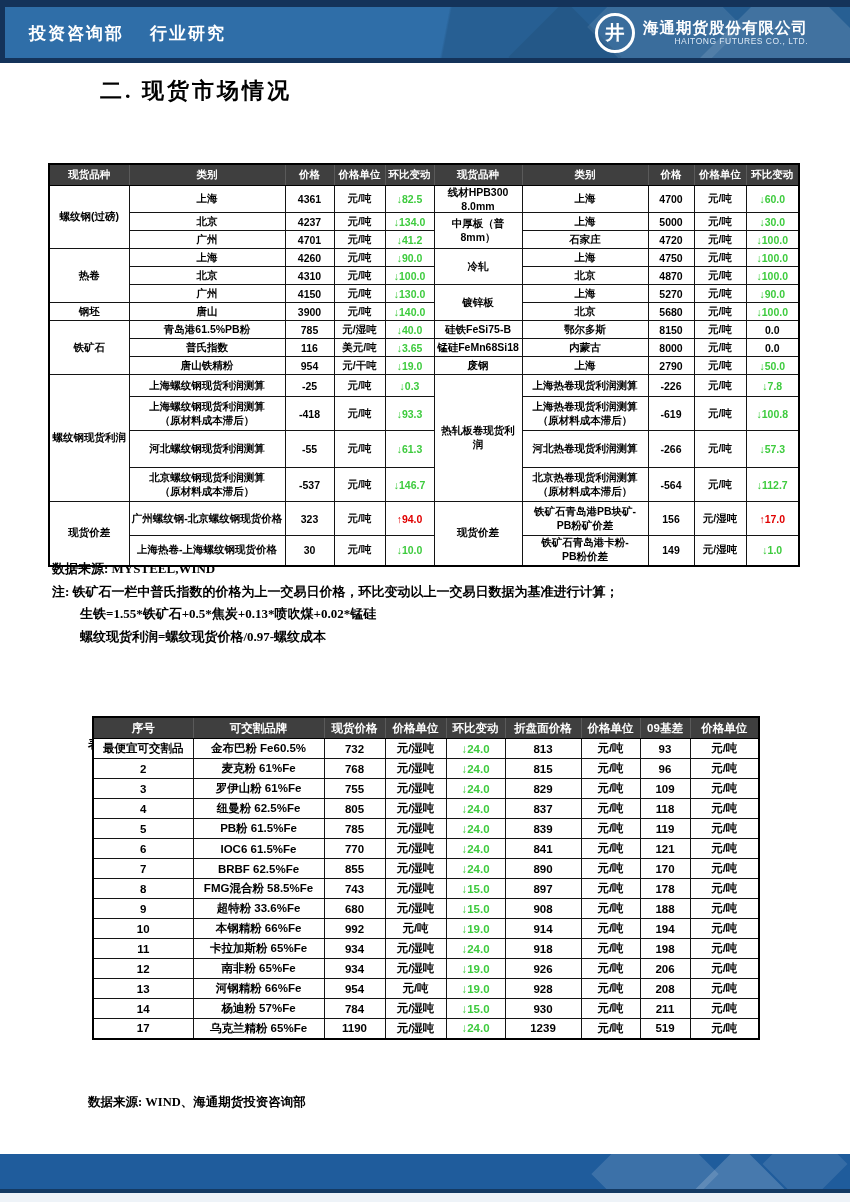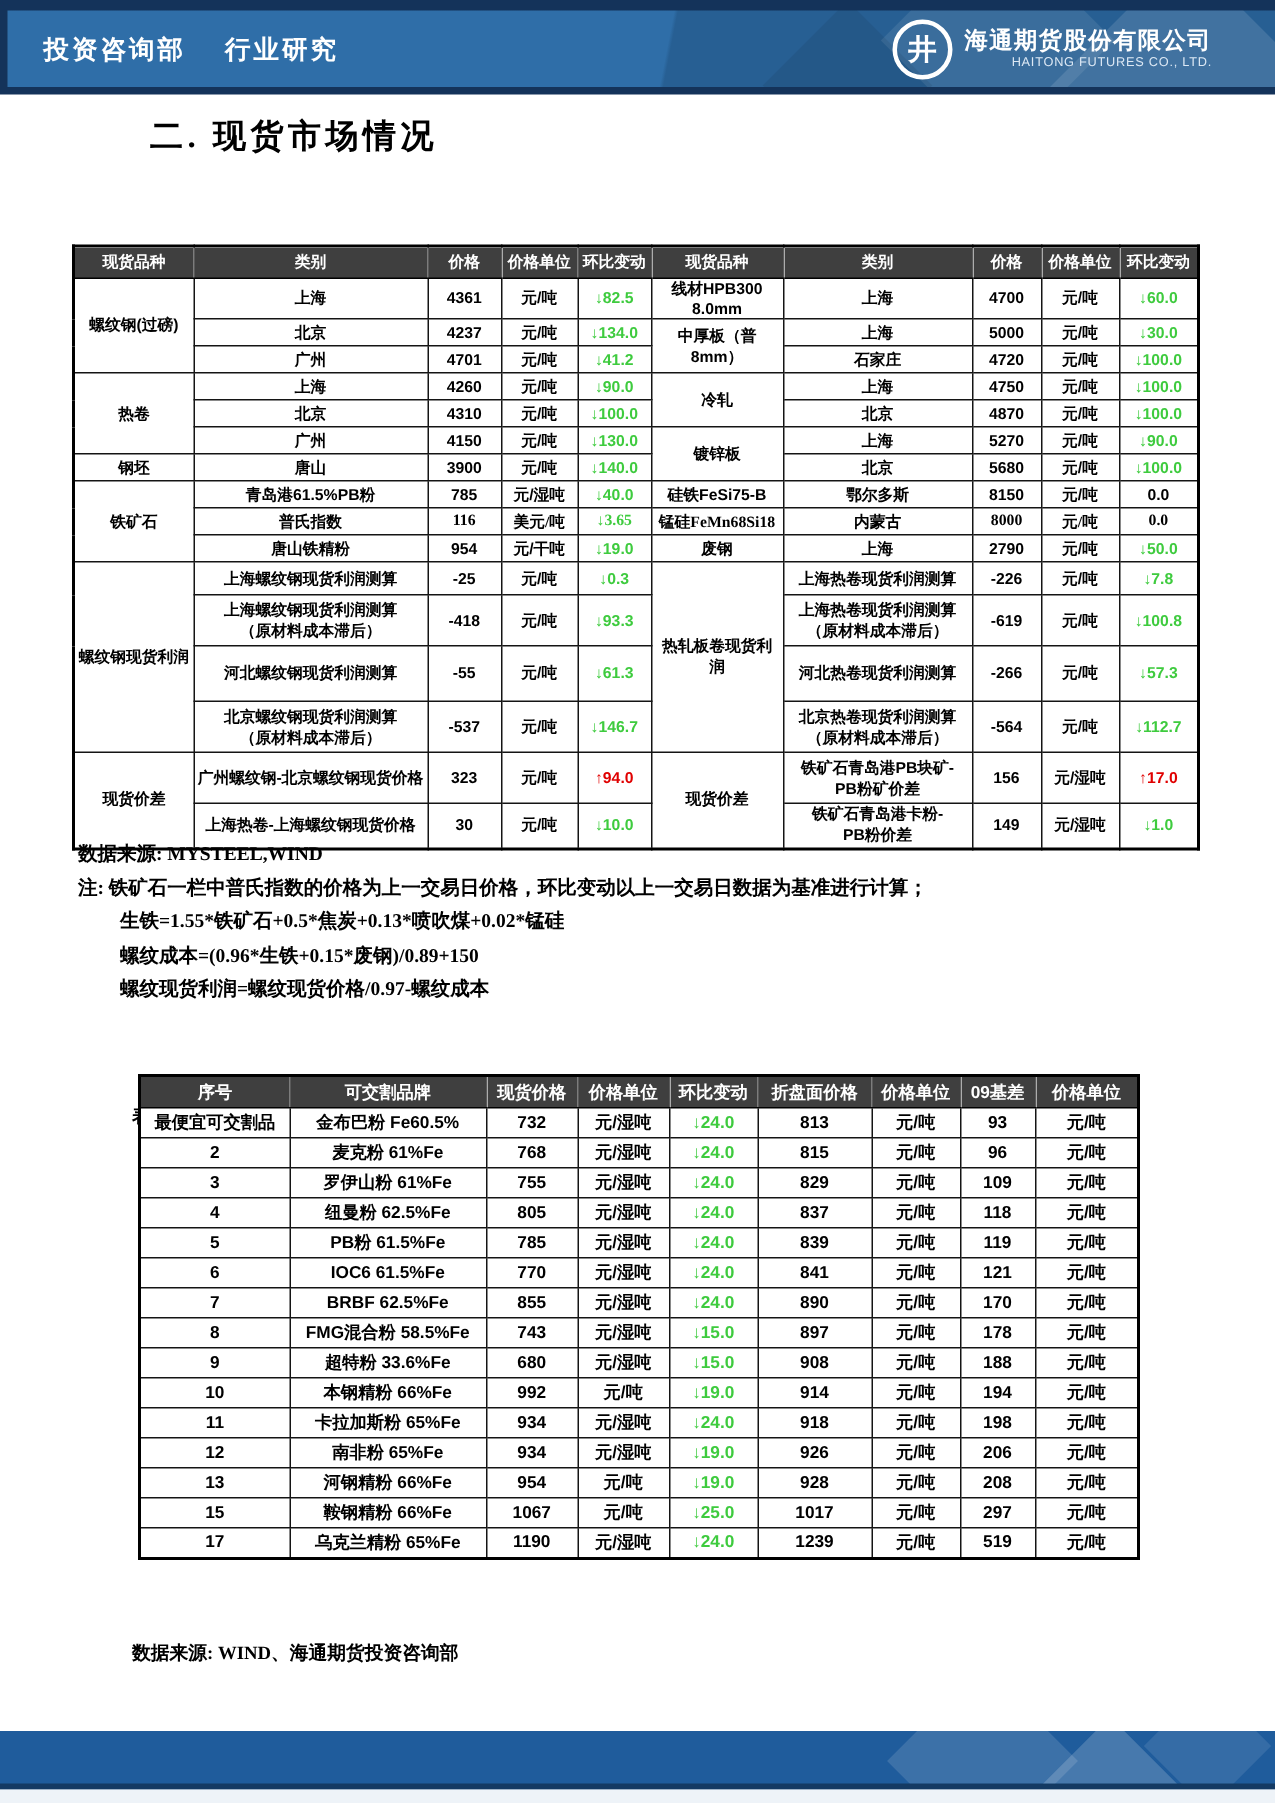--- a/index.html
+++ b/index.html
@@ -188,21 +188,21 @@
         <td>青岛港61.5%PB粉</td>
         <td>785</td>
         <td>元/湿吨</td>
         <td class="down">↓40.0</td>
         <td>硅铁FeSi75-B</td>
         <td>鄂尔多斯</td>
         <td>8150</td>
         <td>元/吨</td>
         <td>0.0</td>
       </tr>
-      <tr style="height: 18px; font-family: Liberation Serif, serif;">
+      <tr style="height: 18px;">
         <td>普氏指数</td>
         <td>116</td>
         <td>美元/吨</td>
         <td class="down">↓3.65</td>
         <td>锰硅FeMn68Si18</td>
         <td>内蒙古</td>
         <td>8000</td>
         <td>元/吨</td>
         <td>0.0</td>
       </tr>
@@ -287,21 +287,20 @@
         <td>元/湿吨</td>
         <td class="down">↓1.0</td>
       </tr>
     </tbody>
 </table>
 
 <div class="notes">
   <div>数据来源: MYSTEEL,WIND</div>
   <div>注: 铁矿石一栏中普氏指数的价格为上一交易日价格，环比变动以上一交易日数据为基准进行计算；</div>
   <div class="indent">生铁=1.55*铁矿石+0.5*焦炭+0.13*喷吹煤+0.02*锰硅</div>
-  <div class="indent">螺纹成本=(0.96*生铁+0.15*废钢)/0.89+150</div>
   <div class="indent">螺纹现货利润=螺纹现货价格/0.97-螺纹成本</div>
 </div>
 
 <div class="caption cap5">表 5: 铁矿石可交割品牌折仓单价（截至上一个交易日）</div>
 <table id="table5">
   <colgroup>
     <col style="width:100px">
       <col style="width:131px">
       <col style="width:61px">
       <col style="width:61px">
@@ -462,28 +461,28 @@
         <td>河钢精粉 66%Fe</td>
         <td>954</td>
         <td>元/吨</td>
         <td class="down">↓19.0</td>
         <td>928</td>
         <td>元/吨</td>
         <td>208</td>
         <td>元/吨</td>
       </tr>
       <tr>
-        <td>15</td>
-        <td>鞍钢精粉 66%Fe</td>
-        <td>1067</td>
-        <td>元/吨</td>
-        <td class="down">↓25.0</td>
-        <td>1017</td>
-        <td>元/吨</td>
-        <td>297</td>
+        <td>14</td>
+        <td>杨迪粉 57%Fe</td>
+        <td>784</td>
+        <td>元/湿吨</td>
+        <td class="down">↓15.0</td>
+        <td>930</td>
+        <td>元/吨</td>
+        <td>211</td>
         <td>元/吨</td>
       </tr>
       <tr>
         <td>17</td>
         <td>乌克兰精粉 65%Fe</td>
         <td>1190</td>
         <td>元/湿吨</td>
         <td class="down">↓24.0</td>
         <td>1239</td>
         <td>元/吨</td>

